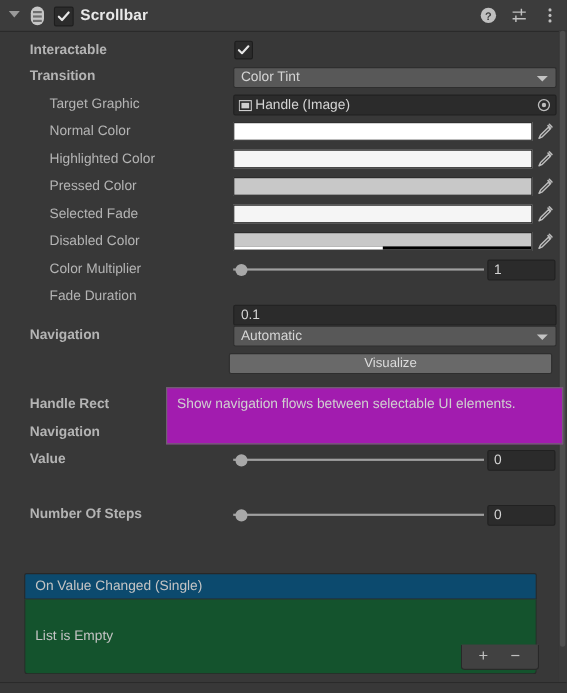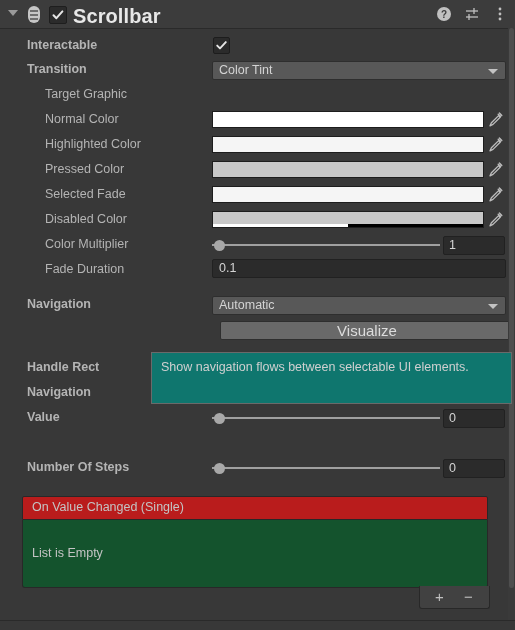--- a/index.html
+++ b/index.html
@@ -29,21 +29,21 @@
   }
   .comp-icon:before{top:4px;}
   .comp-icon:after{top:8px;}
   .comp-icon i{position:absolute;left:2px;top:12px;width:8px;height:2px;background:#6e6e6e;display:block;}
   .hdr-check{
     position:absolute;left:49px;top:6px;width:16px;height:16px;
     background:#2b2b2b;border:1px solid #1e1e1e;border-radius:2px;
   }
   .hdr-check svg{position:absolute;left:1px;top:1px;}
   .comp-title{
-    position:absolute;left:73px;top:5px;font-size:20px;font-weight:bold;color:#e8e8e8;
+    position:absolute;left:73px;top:5px;font-size:14px;font-weight:bold;color:#e8e8e8;
     letter-spacing:.1px;
   }
   .hdr-icons{position:absolute;right:6px;top:0;height:28px;display:flex;align-items:center;gap:10px;}
   .hdr-ico{width:18px;height:18px;position:relative;cursor:default;}
 
   
   .row{position:absolute;left:0;width:515px;height:21px;}
   .lbl{position:absolute;top:3px;font-size:12.5px;color:#b4b4b4;white-space:nowrap;}
   .lbl.l0{left:27px;font-weight:bold;}
   .lbl.l1{left:45px;}
@@ -79,57 +79,58 @@
   .colorfield{
     position:absolute;left:212px;width:272px;height:17px;top:2px;
     border:1px solid #1d1d1d;box-sizing:border-box;overflow:hidden;background:#fff;
   }
   .colorfield .alpha{position:absolute;left:0;bottom:0;width:100%;height:3px;background:#000;}
   .colorfield .alpha i{position:absolute;left:0;top:0;height:100%;background:#fff;display:block;}
   .eyedrop{position:absolute;left:486px;top:2px;width:18px;height:17px;}
 
   
   .textfield{
-    position:absolute;left:212px;width:292px;height:17px;top:0;
+    position:absolute;left:212px;width:292px;height:17px;top:18px;
     background:#2b2b2b;border:1px solid #212121;border-radius:2px;
   }
   .textfield span{position:absolute;left:6px;top:1px;font-size:12.5px;color:#d4d4d4;}
 
   
   .slider{position:absolute;left:212px;top:2px;width:228px;height:17px;}
   .slider .track{position:absolute;left:0;top:8px;width:228px;height:2px;background:#a0a0a0;}
   .slider .knob{position:absolute;top:4px;width:11px;height:11px;border-radius:50%;background:#a8a8a8;}
   .numfield{
     position:absolute;left:443px;width:60px;height:17px;top:2px;
     background:#2b2b2b;border:1px solid #212121;border-radius:2px;
   }
   .numfield span{position:absolute;left:5px;top:1px;font-size:12.5px;color:#d4d4d4;}
 
   
   .btn{
-    position:absolute;left:220px;width:292px;height:17px;top:2px;
+    position:absolute;left:208px;width:292px;height:17px;top:2px;
     background:#696969;border:1px solid #2e2e2e;border-radius:2px;
-    text-align:center;font-size:15px;color:#dcdcdc;line-height:17px;
+    text-align:center;font-size:12px;color:#dcdcdc;line-height:17px;
   }
 
   
   .tooltip{
     position:absolute;left:151px;top:352px;width:361px;height:52px;
-    background:#0f766e;border:1px solid #6a6a6a;box-sizing:border-box;
+    background:#a21caf;border:1px solid #6a6a6a;box-sizing:border-box;
     z-index:50;
   }
   .tooltip p{
     margin:0;padding:6px 8px 0 9px;font-size:12.5px;color:#d0d0d0;line-height:16px;
   }
 
   
   .evt-wrap{position:absolute;left:22px;top:496px;width:466px;}
   .evt-head{
-    height:22px;background:#b91c1c;border:1px solid #282828;border-radius:2px 2px 0 0;
+    height:22px;background:#0c4a6e;border:1px solid #282828;border-radius:2px 2px 0 0;
     position:relative;
+    margin-top:25px;
   }
   .evt-head span{position:absolute;left:9px;top:3px;font-size:12.5px;color:#c4c4c4;}
   .evt-body{
     height:67px;background:#14532d;border:1px solid #282828;border-top:none;
     border-radius:0 0 3px 3px;position:relative;
   }
   .evt-body span{position:absolute;left:9px;top:26px;font-size:12.5px;color:#c4c4c4;}
   .evt-buttons{
     position:absolute;left:419px;top:586px;width:69px;height:22px;
     background:#414141;border:1px solid #282828;border-radius:0 0 3px 3px;border-top:none;
@@ -201,20 +202,35 @@
   <div class="row" style="top:59px">
     <div class="lbl l0">Transition</div>
     <div class="dropdown">
       <div class="dtxt">Color Tint</div>
       <div class="arrow"></div>
     </div>
   </div>
 
   <div class="row" style="top:84px">
     <div class="lbl l1">Target Graphic</div>
+    <div class="objfield">
+      <div class="oicon">
+        <svg width="12" height="12" viewBox="0 0 12 12">
+          <rect x="0.5" y="1.5" width="11" height="9" fill="none" stroke="#cfcfcf" stroke-width="1"></rect>
+          <rect x="2.5" y="3.5" width="7" height="5" fill="#cfcfcf"></rect>
+        </svg>
+      </div>
+      <div class="otxt">Handle (Image)</div>
+      <div class="opick">
+        <svg width="13" height="13" viewBox="0 0 13 13">
+          <circle cx="6.5" cy="6.5" r="5" fill="none" stroke="#bcbcbc" stroke-width="1.2"></circle>
+          <circle cx="6.5" cy="6.5" r="2" fill="#bcbcbc"></circle>
+        </svg>
+      </div>
+    </div>
   </div>
 
   <div class="row" style="top:109px">
     <div class="lbl l1">Normal Color</div>
     <div class="colorfield" style="background:#FFFFFF"></div>
     <div class="eyedrop">
       <svg width="18" height="17" viewBox="0 0 18 17">
         <path d="M12.2 3.2 L14.6 5.6 M13.4 2 L15.8 4.4" stroke="#bdbdbd" stroke-width="1.4" stroke-linecap="round"></path>
         <path d="M12.6 4.6 L5.4 11.8 L4 14.8 L7 13.4 L14.2 6.2 Z" fill="none" stroke="#bdbdbd" stroke-width="1.3" stroke-linejoin="round"></path>
       </svg>

